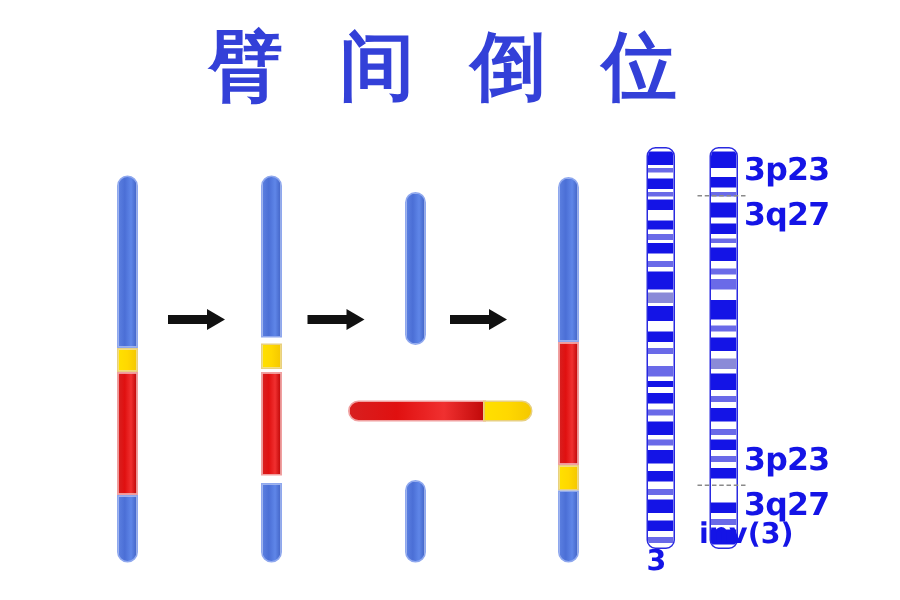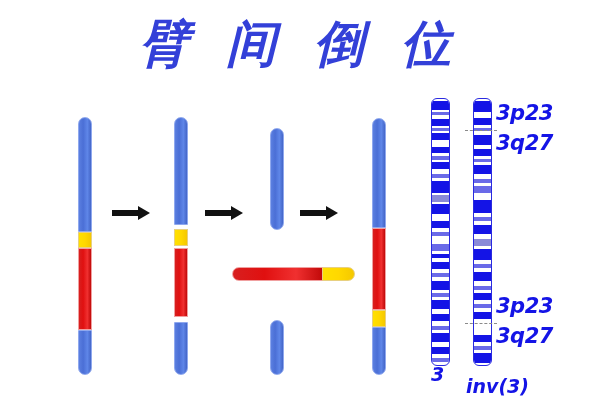--- a/index.html
+++ b/index.html
@@ -3,21 +3,21 @@
 <meta charset="utf-8">
 <style>
   html,body{margin:0;padding:0;}
   body{
     width:600px;height:400px;
     background:#ffffff;
     font-family:"Liberation Sans","DejaVu Sans",sans-serif;
     overflow:hidden;
     position:relative;
   }
-  #stage{position:absolute;left:0;top:0;width:600px;height:400px;font-style:italic;}
+  #stage{position:absolute;left:0;top:0;width:600px;height:400px;}
 
   
   .title{
     position:absolute;left:0;top:14px;width:600px;
     text-align:center;
     font-size:50px;
     font-weight:700;
     letter-spacing:10px;
     color:#3340d8;
     font-family:"DejaVu Sans","Liberation Sans",sans-serif;
@@ -202,15 +202,15 @@
 
   <div class="breakline" style="left:465px;top:130px;width:32px;"></div>
   <div class="breakline" style="left:465px;top:323px;width:32px;"></div>
 
   <div class="ideo-label bp-label" style="left:496px;top:101px;">3p23</div>
   <div class="ideo-label bp-label" style="left:496px;top:131px;">3q27</div>
   <div class="ideo-label bp-label" style="left:496px;top:294px;">3p23</div>
   <div class="ideo-label bp-label" style="left:496px;top:324px;">3q27</div>
 
   <div class="ideo-label name-label" style="left:431px;top:363px;">3</div>
-  <div class="ideo-label name-label" style="left:466px;top:375px;">inv(3)</div>
+  <div class="ideo-label name-label" style="left:466px;top:345px;">inv(3)</div>
 
 </div>
 
 </body></html>

